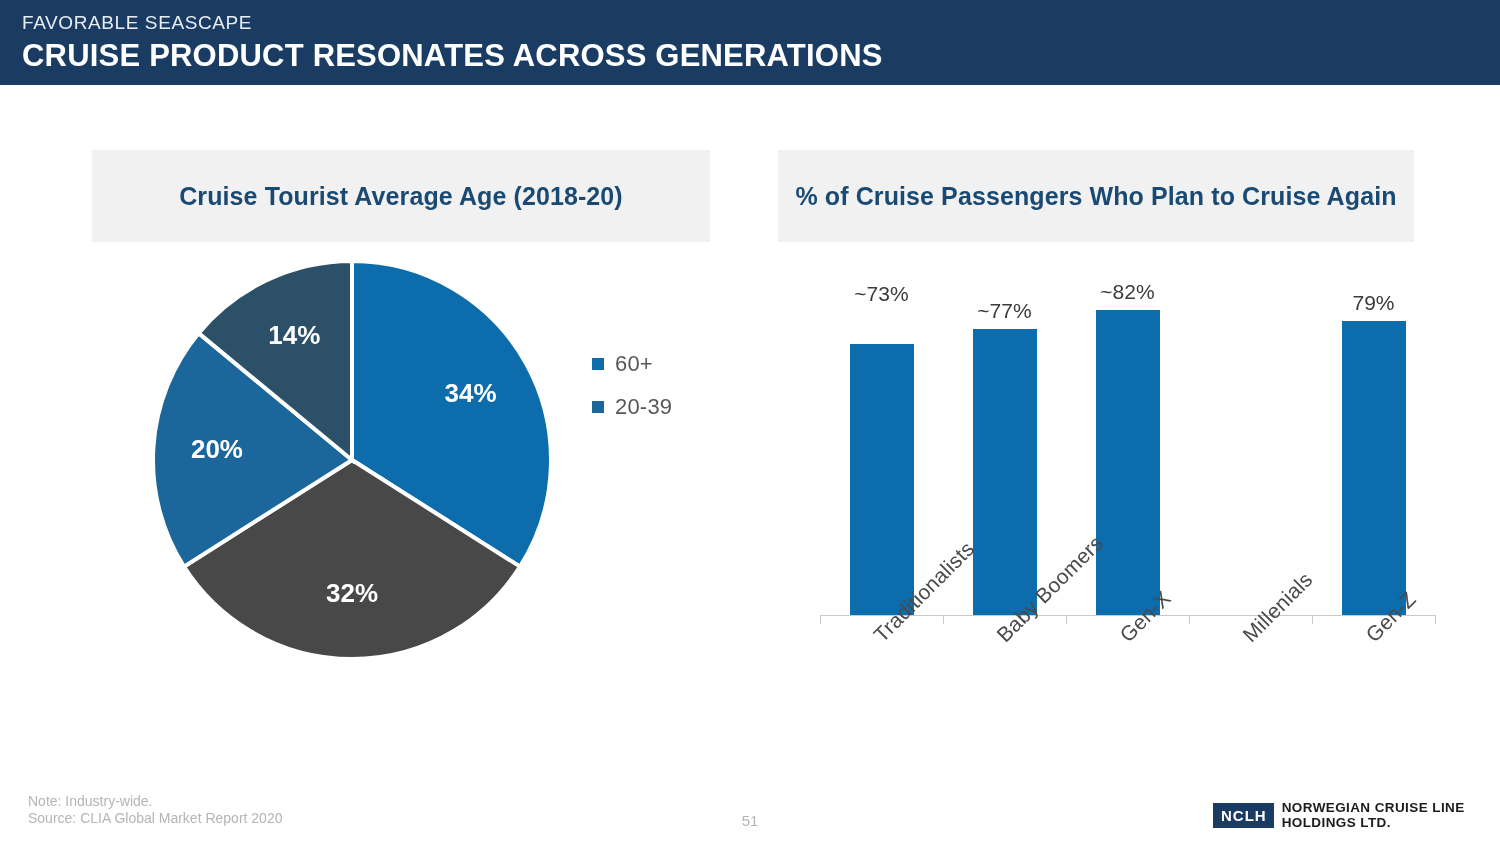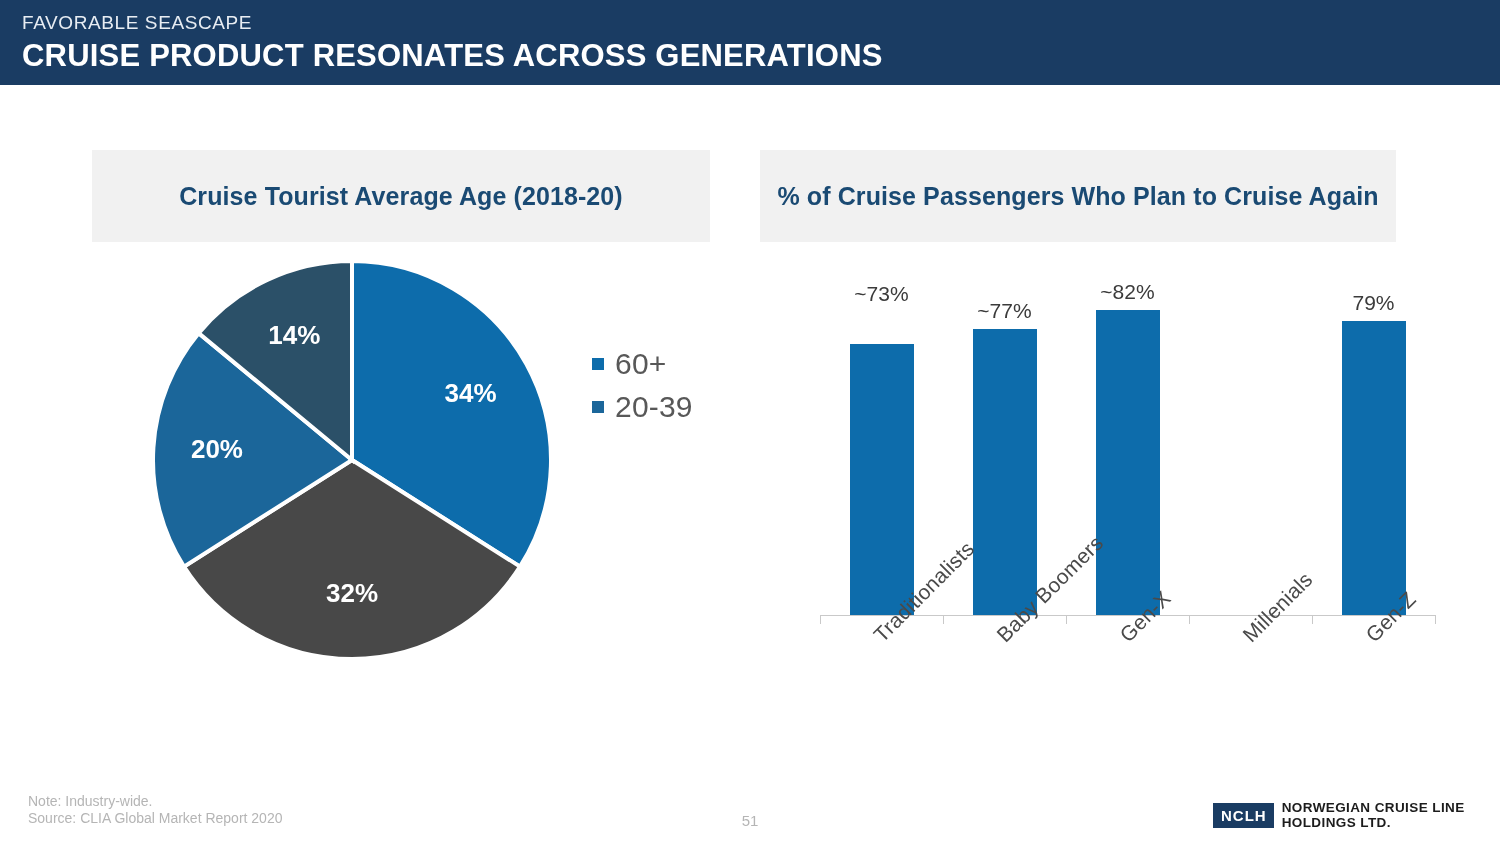--- a/index.html
+++ b/index.html
@@ -49,21 +49,21 @@
     align-items: center;
     justify-content: center;
   }
   .panel-head span {
     color: #1a4a73;
     font-size: 25px;
     font-weight: 700;
     letter-spacing: 0.1px;
   }
   #panel-head-left  { left: 92px;  top: 150px; width: 618px; height: 92px; }
-  #panel-head-right { left: 760px; top: 150px; width: 636px; height: 92px; }
+  #panel-head-right { left: 778px; top: 150px; width: 636px; height: 92px; }
 
   
   .pie-wrap {
     position: absolute;
     left: 150px; top: 258px;
     width: 404px; height: 404px;
   }
   .pie-svg { display: block; width: 404px; height: 404px; }
   .pie-label {
     font-family: "Liberation Sans", sans-serif;
@@ -84,21 +84,21 @@
     display: flex;
     align-items: center;
     height: 43px;
   }
   .legend-swatch {
     width: 12px; height: 12px;
     margin-right: 11px;
     flex: 0 0 auto;
   }
   .legend-text {
-    font-size: 30px;
+    font-size: 22px;
     color: #585858;
     font-weight: 400;
     letter-spacing: 0.2px;
   }
 
   
   .bar-chart {
     position: absolute;
     left: 790px; top: 262px;
     width: 650px; height: 500px;

